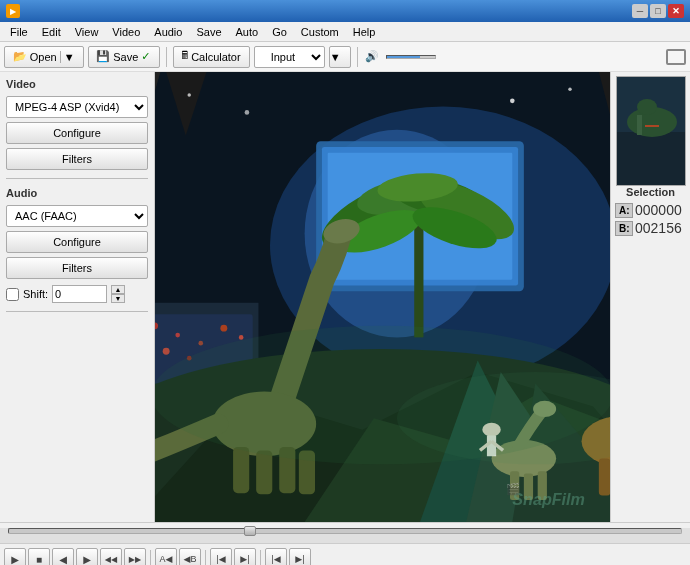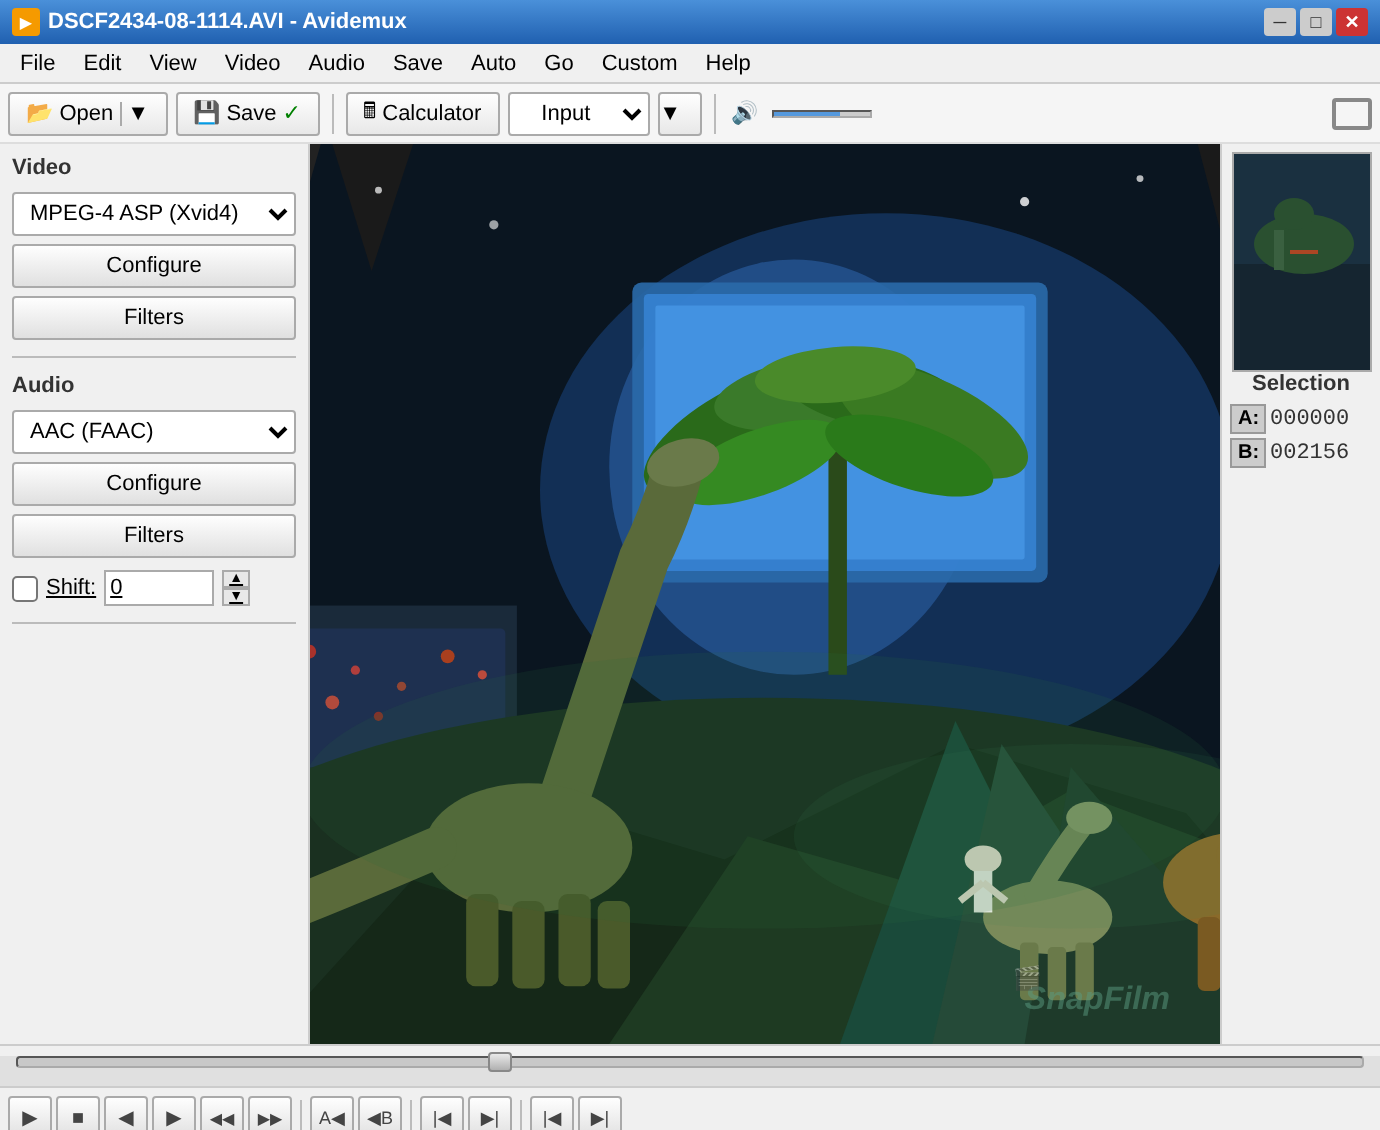--- a/index.html
+++ b/index.html
@@ -150,21 +150,20 @@
     .section-divider {
       height: 1px;
       background: #bbb;
       margin: 4px 0;
     }
     .shift-row {
       display: flex;
       align-items: center;
       gap: 4px;
       margin-top: 2px;
-      text-decoration: underline;
     }
     .shift-checkbox { width: 13px; height: 13px; }
     .shift-input {
       width: 55px;
       height: 18px;
       border: 1px solid #aaa;
       font-size: 11px;
       padding: 0 2px;
     }
     .shift-spin {
@@ -227,23 +226,23 @@
     .selection-key {
       background: #ccc;
       border: 1px solid #999;
       padding: 1px 3px;
       font-size: 10px;
       font-weight: bold;
       width: 18px;
       text-align: center;
     }
     .selection-val {
-      font-size: 11px;
+      font-size: 14px;
       color: #333;
-      font-family: Liberation Mono, monospace;
+      font-family: Liberation Sans, sans-serif;
     }
 
     
     .bottom-area {
       position: absolute;
       bottom: 0;
       left: 0;
       right: 0;
       background: #f0f0f0;
       border-top: 1px solid #ccc;
@@ -307,21 +306,20 @@
       background: #5599dd;
       width: 70%;
     }
   </style>
 </head>
 <body>
 
 <div class="title-bar">
   <div class="title-bar-left">
     <div class="title-icon">▶</div>
-    <span class="title-text">DSCF2434-08-1114.AVI - Avidemux</span>
   </div>
   <div class="title-controls">
     <button class="title-btn title-btn-min">─</button>
     <button class="title-btn title-btn-max">□</button>
     <button class="title-btn title-btn-close">✕</button>
   </div>
 </div>
 
 <div class="menu-bar">
   <span class="menu-item">File</span>

